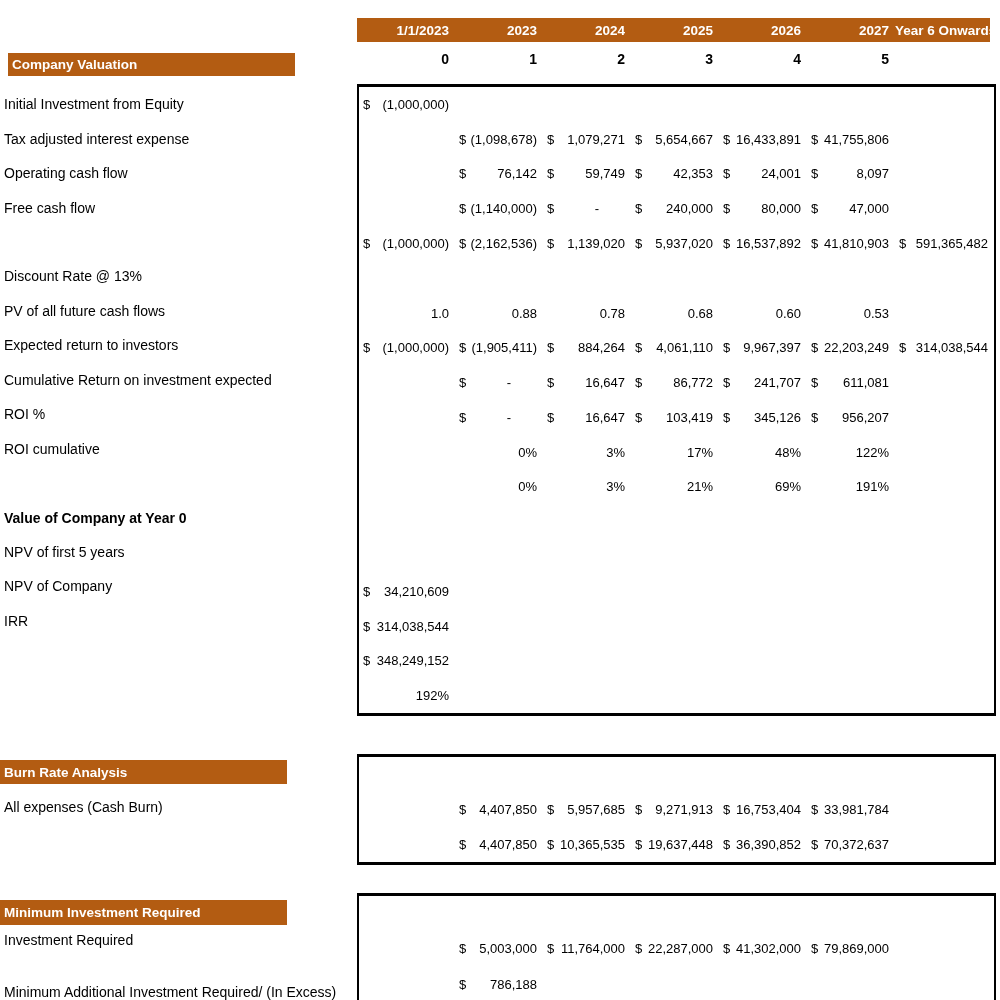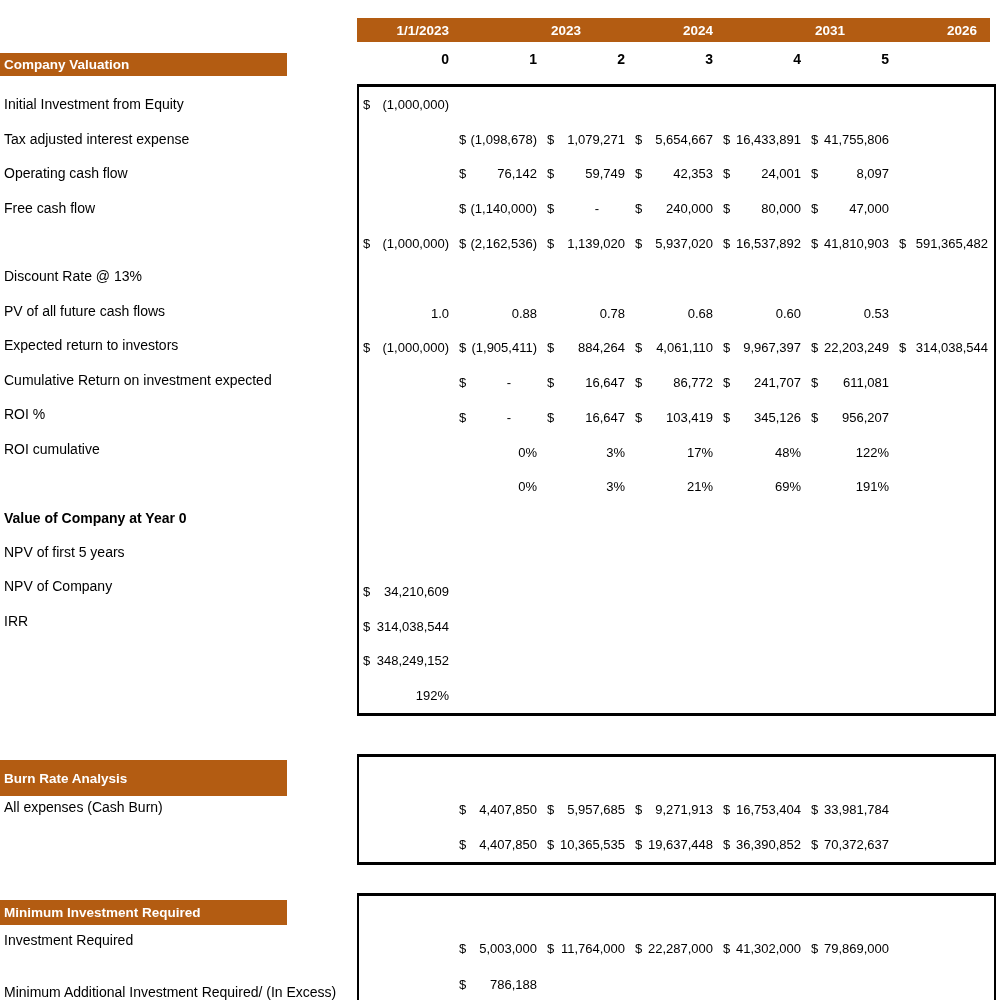--- a/index.html
+++ b/index.html
@@ -7,21 +7,21 @@
     position:relative;width:1000px;height:1000px;background:#fff;
     font-family:"Liberation Sans",sans-serif;color:#000;overflow:hidden;
   }
   
   .cols{display:grid;grid-template-columns:98px 88px 88px 88px 88px 88px 1fr;}
   .cols2{display:grid;grid-template-columns:96px 88px 88px 88px 88px 88px 1fr;}
 
   
   #year-bar{
     position:absolute;left:357px;top:18px;width:633px;height:24px;
-    color:#fff;font-weight:bold;font-size:13.5px;gap:44px;
+    color:#fff;font-weight:bold;font-size:13.5px;
   }
   .hcell{display:flex;align-items:center;justify-content:flex-end;
     padding-right:6px;white-space:nowrap;}
 
   
   #period-row{
     position:absolute;left:357px;top:46px;width:633px;height:26px;
     font-weight:bold;font-size:14px;color:#000;
   }
 
@@ -46,38 +46,38 @@
   
   .labels{position:absolute;left:4px;width:350px;display:grid;font-size:14px;}
   #cv-labels{top:87px;height:620px;}
   #burn-labels{top:757px;height:99px;}
   #min-labels{top:896px;height:100px;}
   .lbl{display:flex;align-items:center;white-space:nowrap;}
   .lbl.bold{font-weight:bold;}
 
   
   .side-hdr{
-    position:absolute;left:0;width:287px;height:36px;color:#fff;
+    position:absolute;left:0;width:287px;height:24px;color:#fff;
     font-weight:bold;font-size:13.5px;display:flex;align-items:center;
     padding-left:4px;box-sizing:border-box;white-space:nowrap;
   }
-  #cv-hdr{top:53px;height:23px;}
+  #cv-hdr{top:53px;height:23px;margin-left:8px;}
   #burn-hdr{top:760px;}
   #min-hdr{top:900px;height:25px;}
 </style>
 </head>
 <body>
 
 <div id="app">
 
   <div id="year-bar" class="cols accent-bg" style="background: rgb(179, 92, 18);">
       <div class="hcell">1/1/2023</div>
       <div class="hcell">2023</div>
       <div class="hcell">2024</div>
-      <div class="hcell">2031</div>
+      <div class="hcell">2025</div>
       <div class="hcell">2026</div>
       <div class="hcell">2027</div>
       <div class="hcell">Year 6 Onwards</div>
     </div>
 
   <div id="period-row" class="cols">
       <div class="hcell">0</div>
       <div class="hcell">1</div>
       <div class="hcell">2</div>
       <div class="hcell">3</div>

